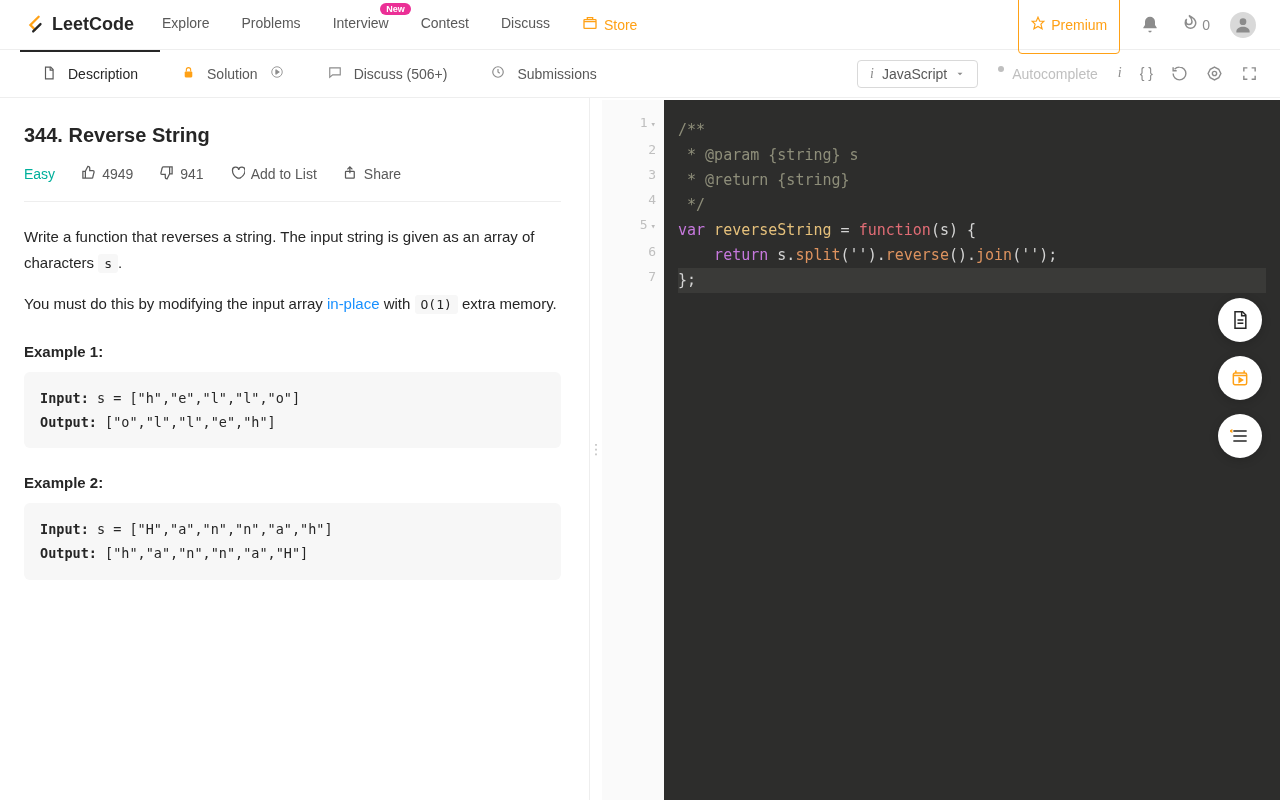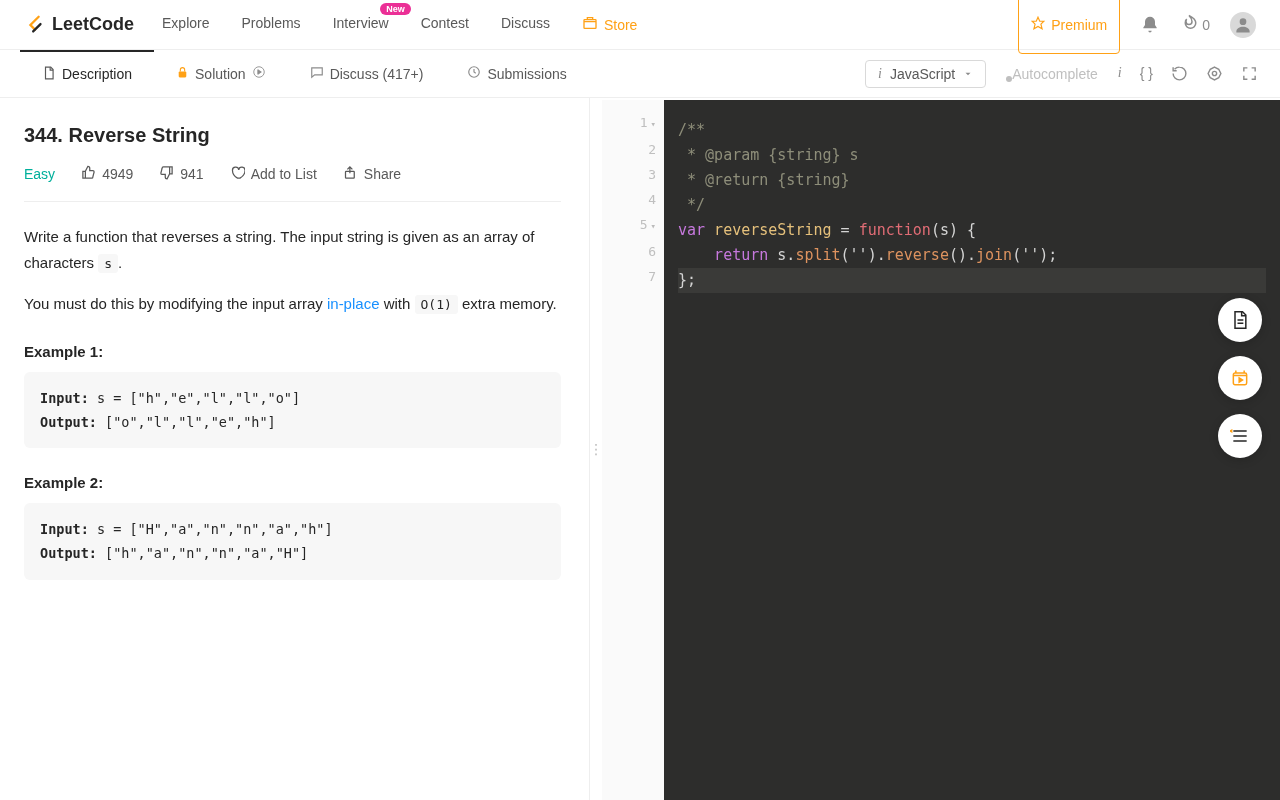--- a/index.html
+++ b/index.html
@@ -16,26 +16,26 @@
     .header-right { display:flex; align-items:center; gap:20px; }
     .store-link { display:flex; align-items:center; gap:6px; color:#ffa116; font-weight:500; cursor:pointer; }
     .premium-btn { display:flex; align-items:center; gap:6px; color:#ffa116; border:1px solid #ffa116; border-radius:4px; padding:20px 12px; font-weight:500; cursor:pointer; }
     .streak { display:flex; align-items:center; gap:4px; color:#8c8c8c; cursor:pointer; }
     .icon-btn { color:#8c8c8c; cursor:pointer; display:flex; }
     .avatar { width:26px; height:26px; background:#d9d9d9; border-radius:50%; display:flex; align-items:center; justify-content:center; cursor:pointer; }
 
     
     .tabs-row { display:flex; align-items:center; height:48px; border-bottom:1px solid #eee; }
     .tabs-left { display:flex; align-items:center; height:100%; padding-left:20px; }
-    .tab { display:flex; align-items:center; gap:6px; padding:0 22px; height:100%; color:#595959; cursor:pointer; font-size:14px; }
+    .tab { display:flex; align-items:center; gap:12px; padding:0 22px; height:100%; color:#595959; cursor:pointer; font-size:14px; }
     .tab.active { color:#262626; background:#fff; border-top:2px solid #262626; margin-top:-1px; }
     .lock-icon { color:#ffa116; }
     .tabs-right { display:flex; align-items:center; margin-left:auto; padding:0 22px; gap:20px; }
     .lang-select { display:flex; align-items:center; gap:8px; border:1px solid #d9d9d9; border-radius:4px; padding:5px 12px; color:#595959; cursor:pointer; }
-    .autocomplete { display:flex; align-items:flex-end; color:#bfbfbf; cursor:pointer; }
+    .autocomplete { display:flex; align-items:flex-start; gap:8px; color:#bfbfbf; cursor:pointer; }
     .dot { width:6px; height:6px; background:#bfbfbf; border-radius:50%; }
     .editor-icons { display:flex; gap:18px; margin-left:auto; }
 
     
     .main { display:flex; height:calc(800px - 50px - 48px); }
     .left-pane { width:590px; overflow-y:auto; padding:26px 28px 40px 24px; border-right:1px solid #eee; position:relative; }
     .left-pane::-webkit-scrollbar{width:8px;} .left-pane::-webkit-scrollbar-thumb{background:#ddd;border-radius:4px;}
     .splitter { width:12px; display:flex; align-items:center; justify-content:center; cursor:col-resize; background:#fff; }
     .splitter-dots::before{content:"⋮";color:#bbb;font-size:14px;}
 
@@ -141,21 +141,21 @@
       <span>Solution</span>
       <span><svg width="14" height="14" viewBox="0 0 24 24" fill="none" stroke="#8c8c8c" stroke-width="1.5">
             <circle cx="12" cy="12" r="9"></circle>
             <polygon points="10,8 16,12 10,16" fill="#8c8c8c"></polygon>
           </svg></span>
     </div>
     <div class="tab">
       <span><svg width="14" height="14" viewBox="0 0 24 24" fill="none" stroke="#8c8c8c" stroke-width="2">
             <path d="M3 5h18v12H8l-5 4V5z"></path>
           </svg></span>
-      <span>Discuss (417+)</span>
+      <span>Discuss (506+)</span>
     </div>
     <div class="tab">
       <span><svg width="14" height="14" viewBox="0 0 24 24" fill="none" stroke="#8c8c8c" stroke-width="2">
             <circle cx="12" cy="12" r="9"></circle>
             <path d="M12 7v5l3 2"></path>
           </svg></span>
       <span>Submissions</span>
     </div>
   </div>
   <div class="tabs-right">

